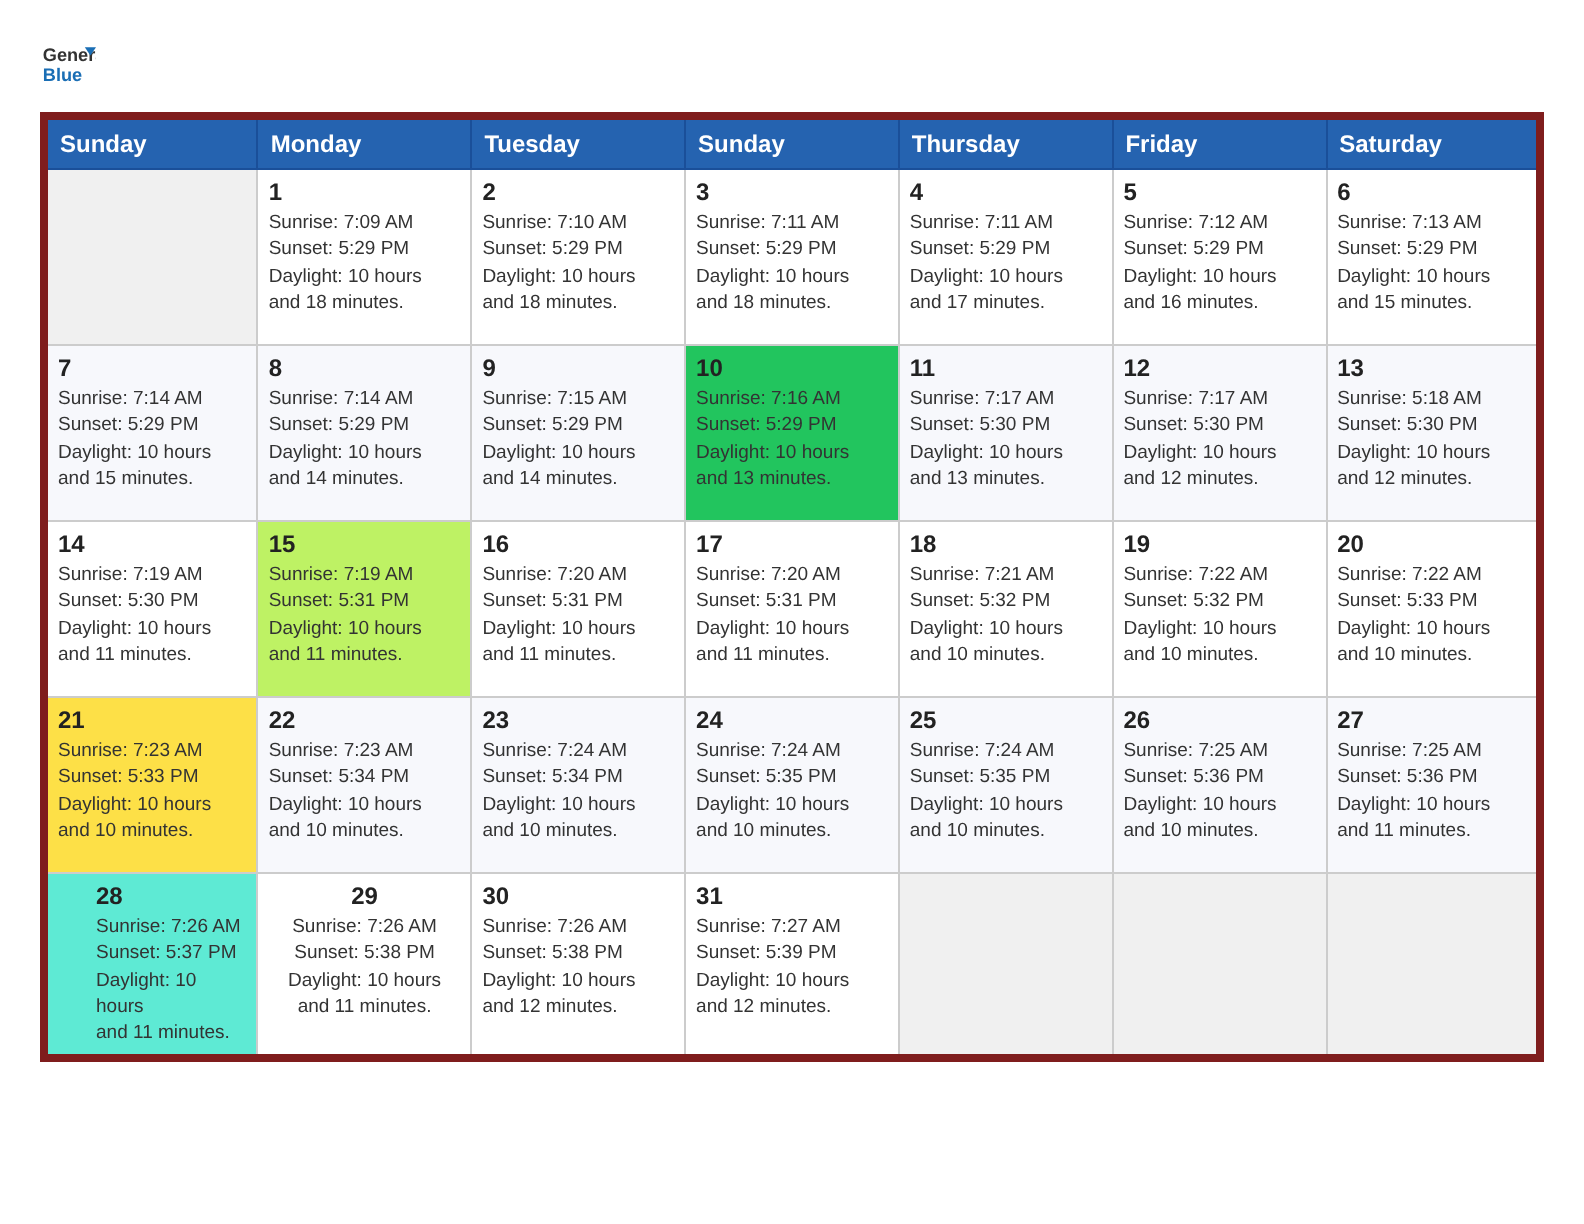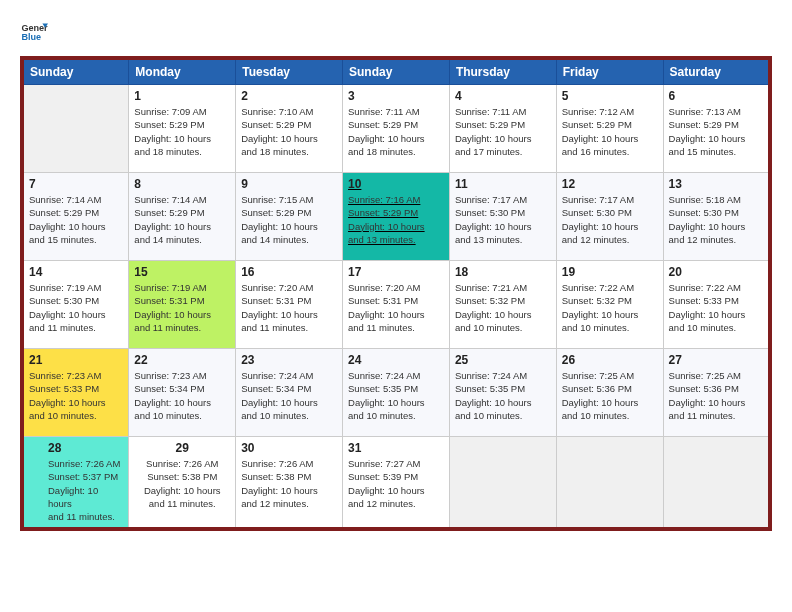--- a/index.html
+++ b/index.html
@@ -200,21 +200,21 @@
           </td>
           <td style="background: rgb(247, 248, 252);">
             <div class="day-num">9</div>
             <div class="day-info">
               <div>Sunrise: 7:15 AM</div>
               <div>Sunset: 5:29 PM</div>
               <div>Daylight: 10 hours</div>
               <div>and 14 minutes.</div>
             </div>
           </td>
-          <td style="background: #14b8a6; text-decoration: underline;">
+          <td style="background: #22c55e;">
             <div class="day-num">10</div>
             <div class="day-info">
               <div>Sunrise: 7:16 AM</div>
               <div>Sunset: 5:29 PM</div>
               <div>Daylight: 10 hours</div>
               <div>and 13 minutes.</div>
             </div>
           </td>
           <td style="background: rgb(247, 248, 252);">
             <div class="day-num">11</div>

